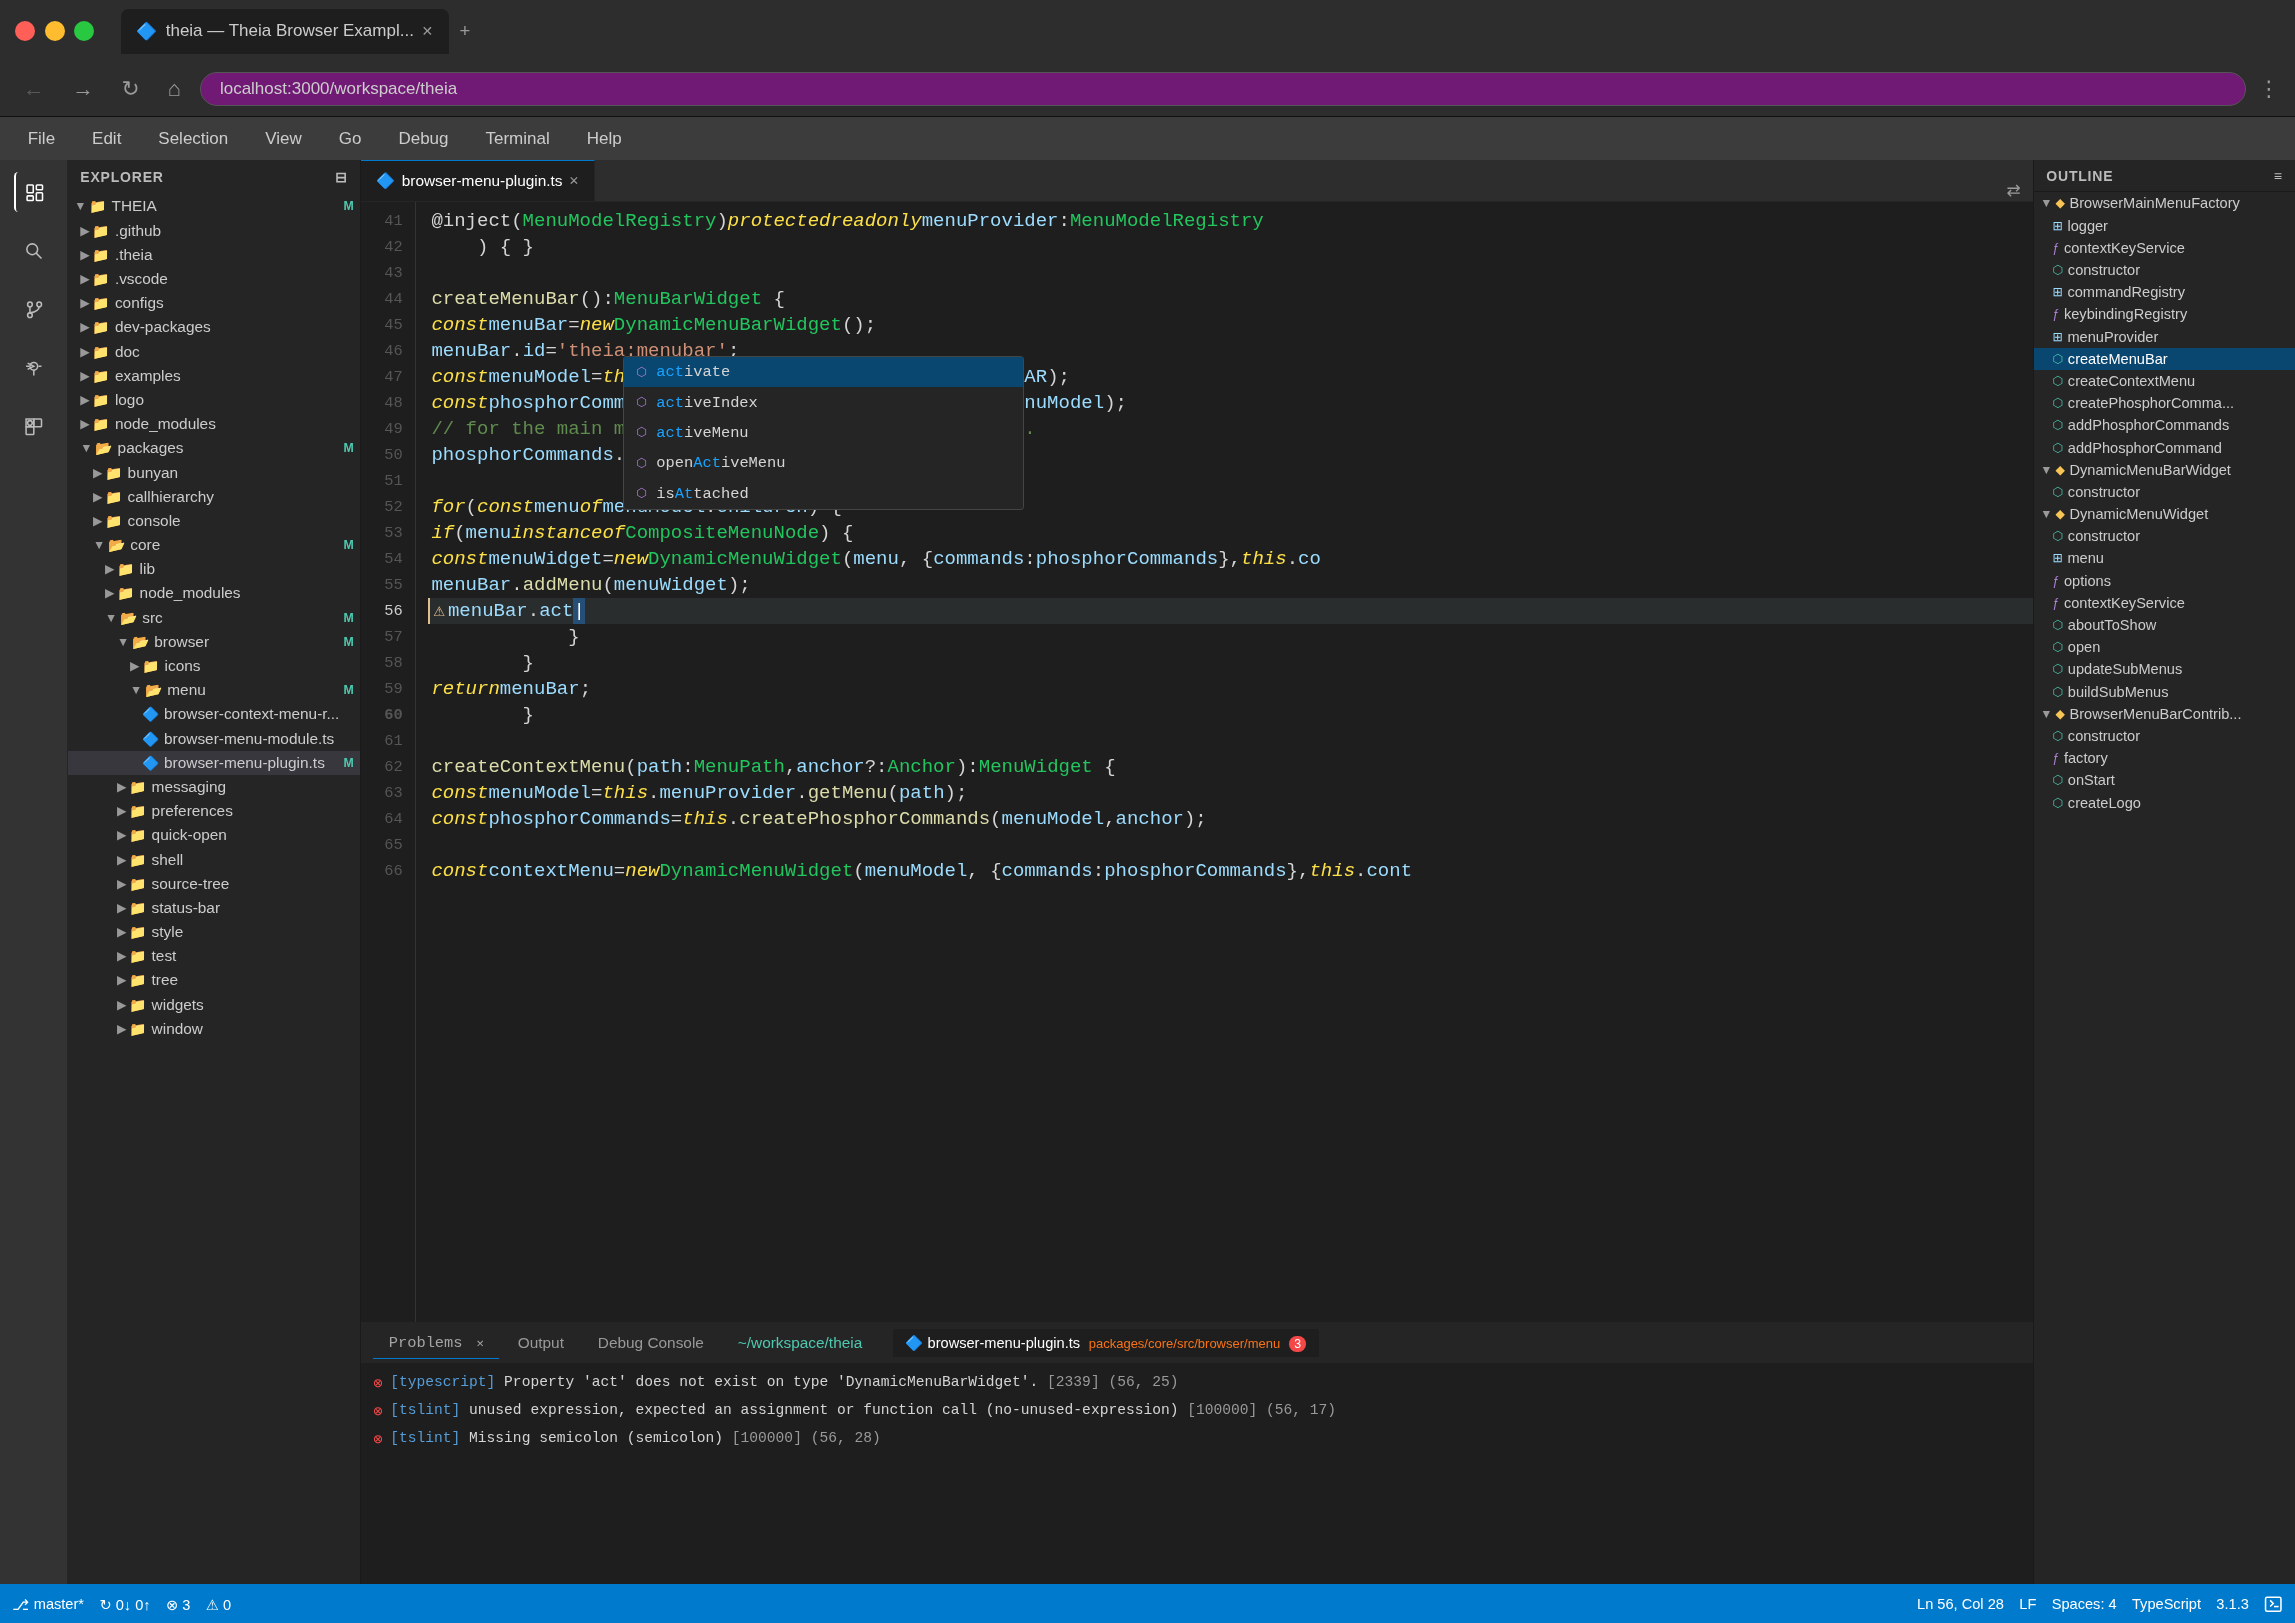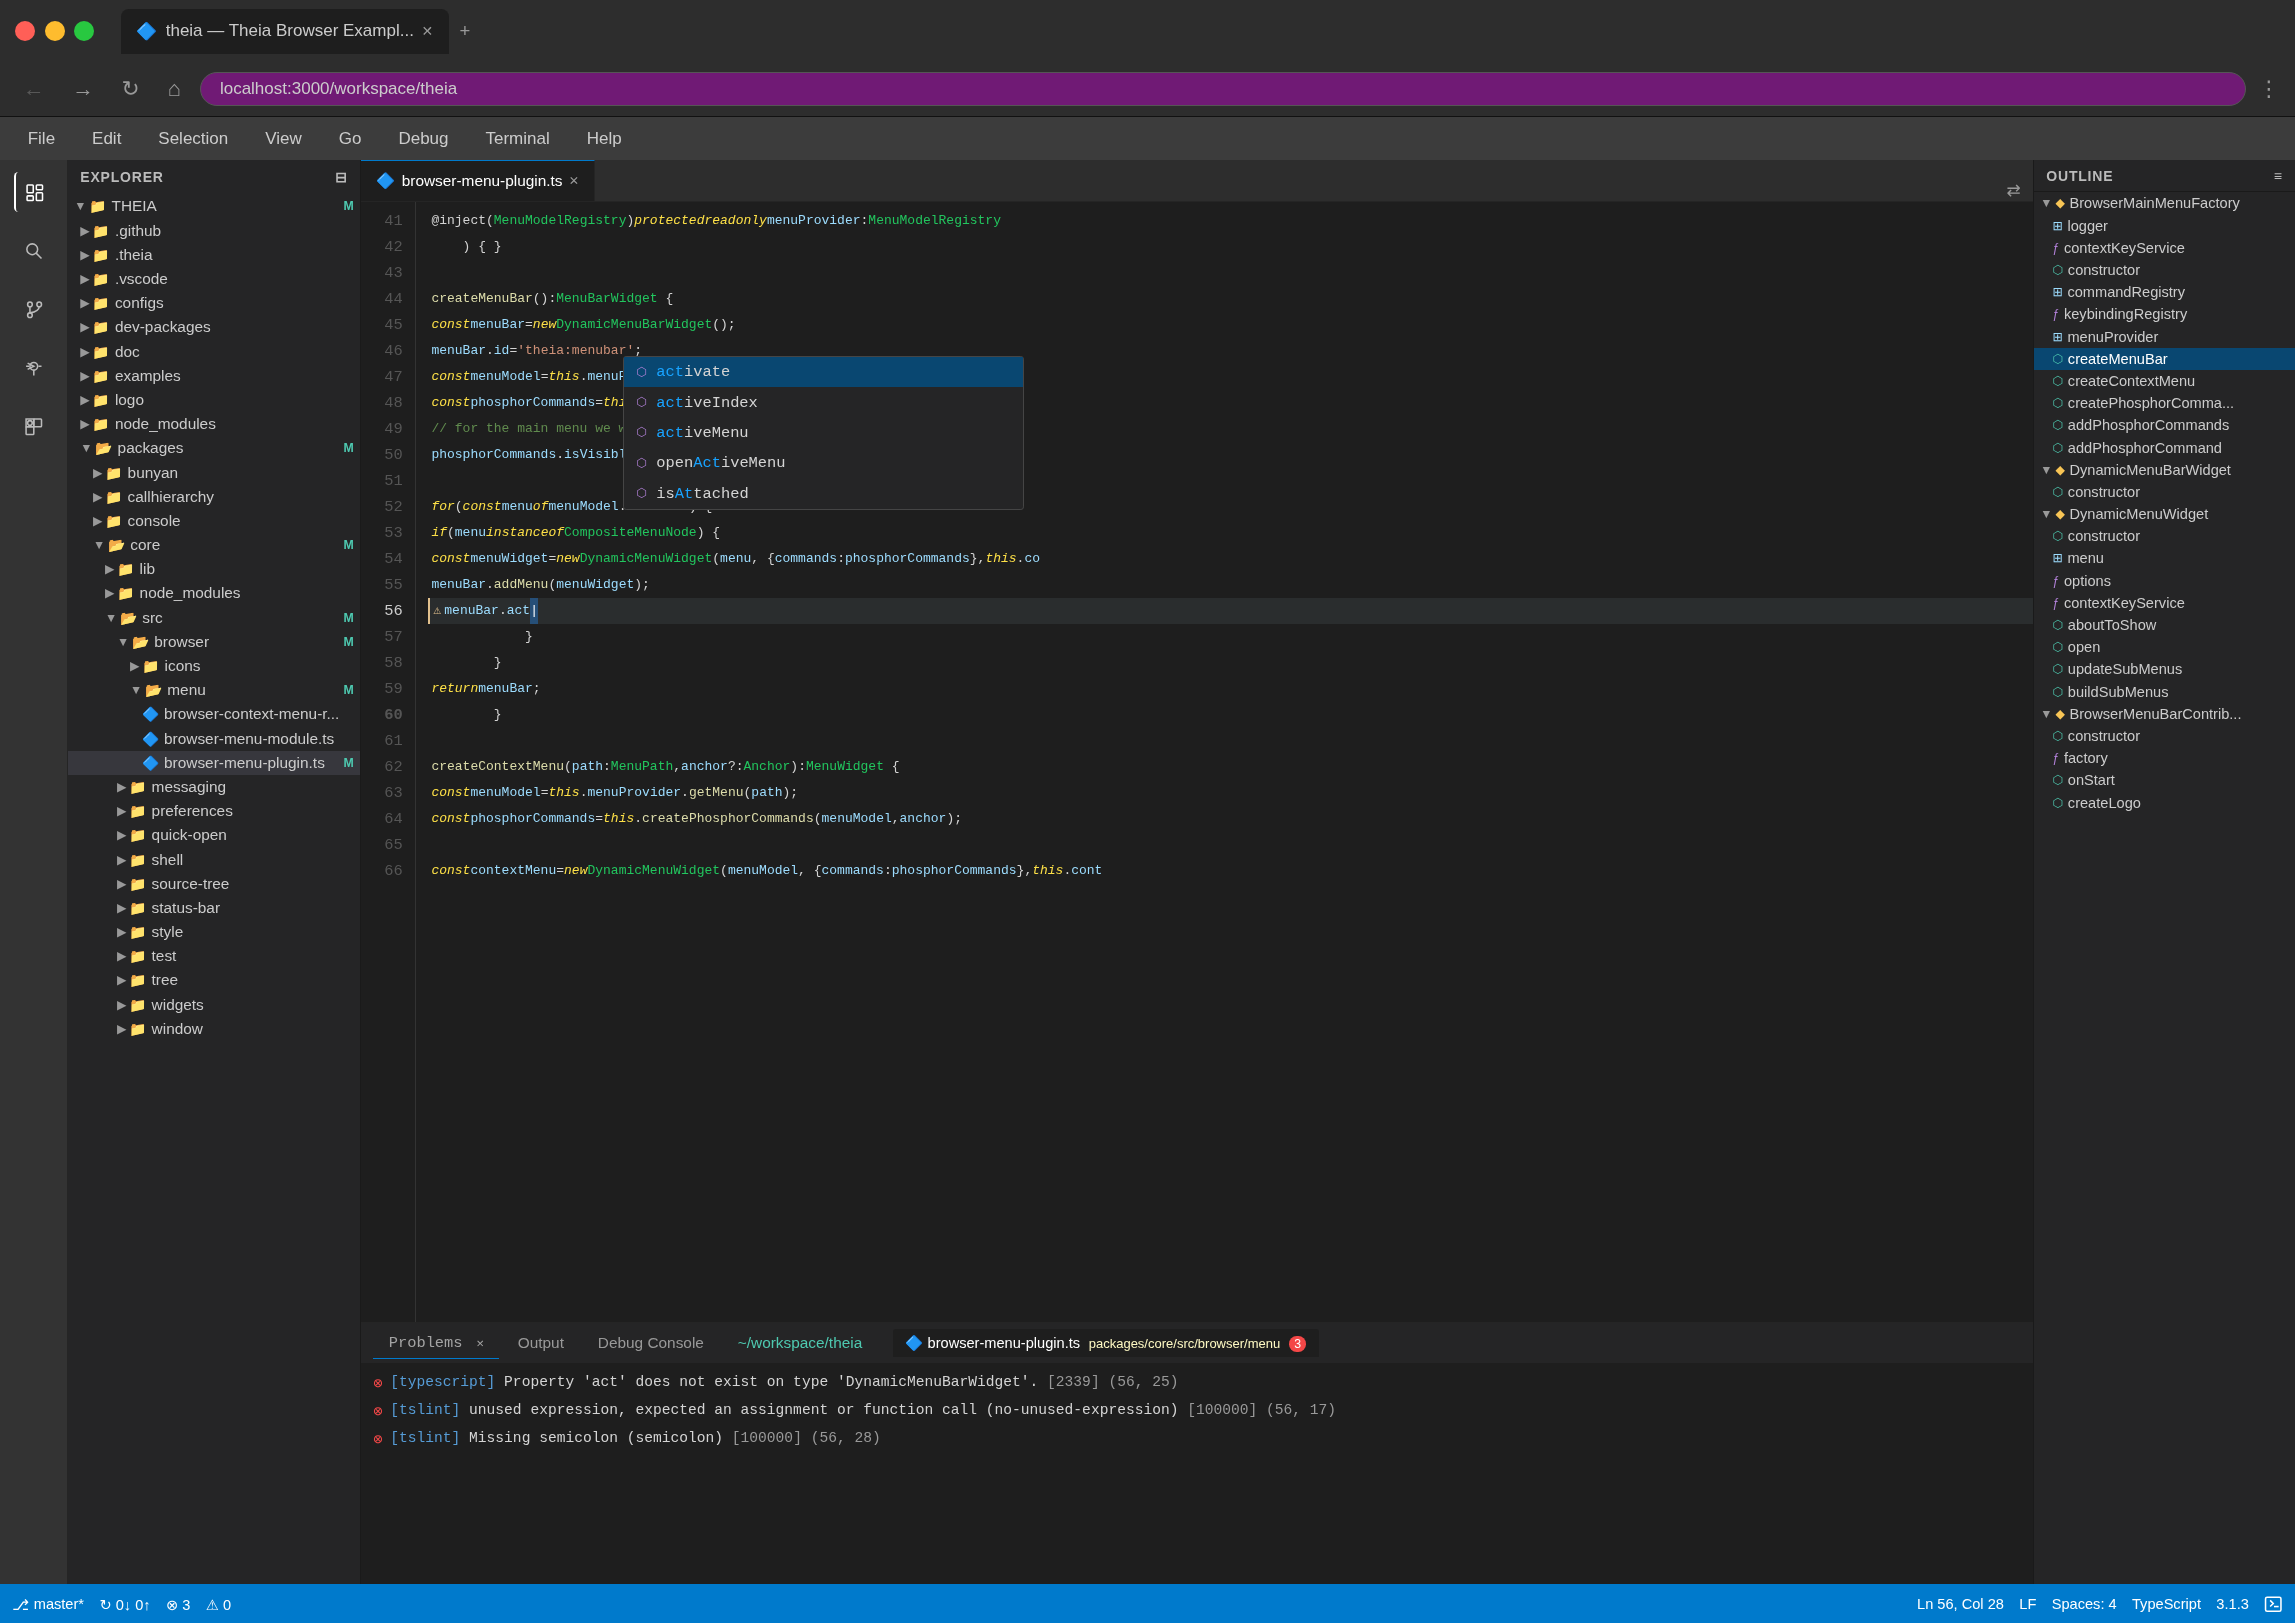--- a/index.html
+++ b/index.html
@@ -223,21 +223,21 @@
       line-height: 26px;
       padding: 6.2px 0;
       text-align: right;
       padding-right: 12.3px;
       border-right: 0.8px solid #333;
       user-select: none;
     }
     .code-content {
       flex: 1;
       font-family: 'Courier New', monospace;
-      font-size: 13px;
+      font-size: 19px;
       line-height: 26px;
       padding: 6.2px 0 6.2px 12.3px;
       overflow: hidden;
       color: #d4d4d4;
       position: relative;
     }
     .code-line {
       height: 26px;
       display: flex;
       align-items: center;
@@ -813,21 +813,21 @@
         <div class="panel-tab">
           <span>Debug Console</span>
         </div>
         <div class="panel-tab">
           <span class="terminal-path">~/workspace/theia</span>
         </div>
         <div class="panel-file-tabs">
           <div class="panel-file-tab active">
             <span style="color:#519aba;">🔷</span>
             <span>browser-menu-plugin.ts</span>
-            <span style="color:#fef9c3;font-size:13px;margin-left:4.6px;margin-top:40px;">packages/core/src/browser/menu</span>
+            <span style="color:#f97316;font-size:13px;margin-left:4.6px;margin-top:40px;">packages/core/src/browser/menu</span>
             <span class="panel-badge">3</span>
           </div>
         </div>
       </div>
       <div class="panel-content">
         <div class="error-item">
           <span class="error-icon">⊗</span>
           <span><span class="error-source">[typescript]</span> Property 'act' does not exist on type 'DynamicMenuBarWidget'. <span class="error-loc">[2339] (56, 25)</span></span>
         </div>
         <div class="error-item">

